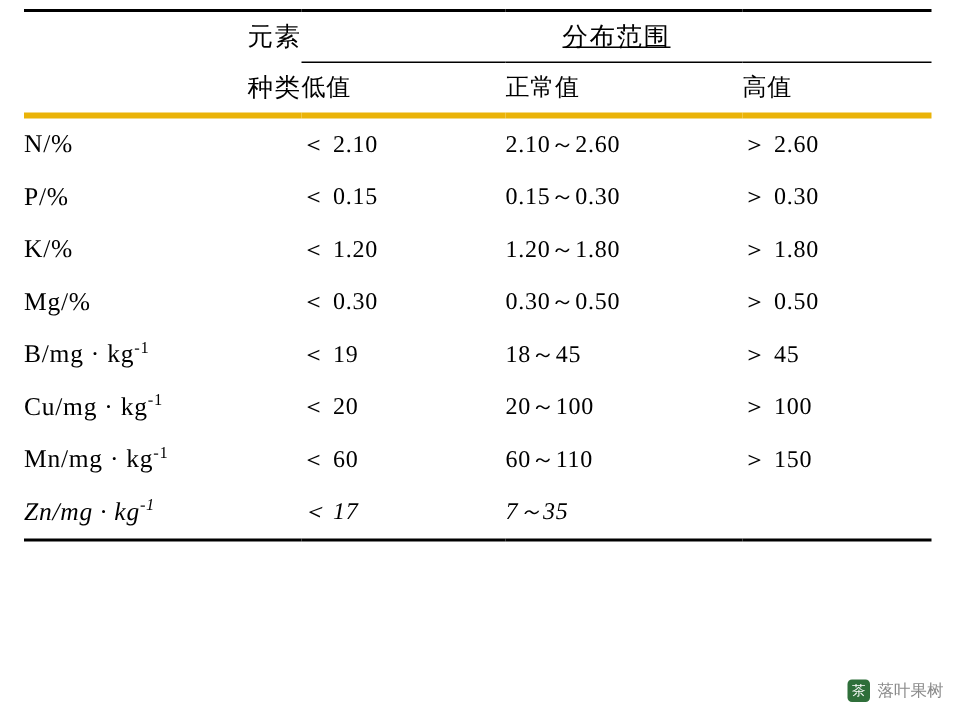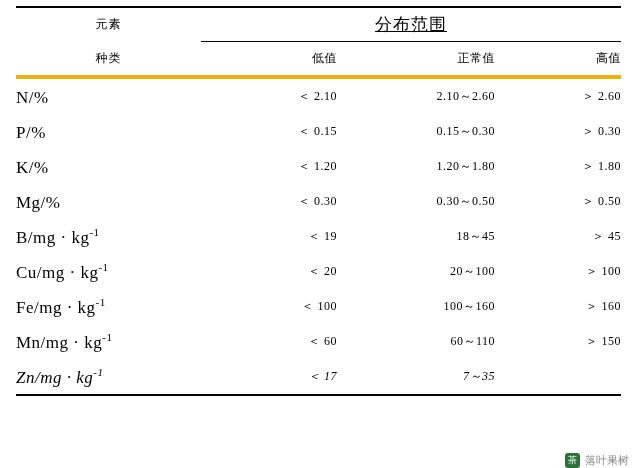--- a/index.html
+++ b/index.html
@@ -55,29 +55,29 @@
   .col-norm { width: 158px; }
   .col-high { width: 126px; }
 
   .cell-elem {
     text-align: left;
     padding-left: 10px;
     font-size: 17px;
     letter-spacing: 0.5px;
   }
   .cell-head-left {
-    text-align: center;
+    text-align: right;
     padding-left: 10px;
-    font-size: 12px;
+    font-size: 17px;
     letter-spacing: 1px;
     margin-top: 40px;
   }
   .cell-center {
-    text-align: right;
-    font-size: 12px;
+    text-align: left;
+    font-size: 16px;
     letter-spacing: 0.5px;
   }
   .cell-span-center {
     text-align: center;
     font-size: 17px;
     letter-spacing: 1px;
     text-decoration: underline;
   }
   .data-row td {
     height: 35px;
@@ -162,26 +162,20 @@
         <td class="cell-center">18～45</td>
         <td class="cell-center">＞ 45</td>
       </tr>
       <tr class="data-row">
         <td class="cell-elem"><span>Cu/mg · kg</span><span class="sup">-1</span></td>
         <td class="cell-center">＜ 20</td>
         <td class="cell-center">20～100</td>
         <td class="cell-center">＞ 100</td>
       </tr>
       <tr class="data-row">
-        <td class="cell-elem"><span>Fe/mg · kg</span><span class="sup">-1</span></td>
-        <td class="cell-center">＜ 100</td>
-        <td class="cell-center">100～160</td>
-        <td class="cell-center">＞ 160</td>
-      </tr>
-      <tr class="data-row">
         <td class="cell-elem"><span>Mn/mg · kg</span><span class="sup">-1</span></td>
         <td class="cell-center">＜ 60</td>
         <td class="cell-center">60～110</td>
         <td class="cell-center">＞ 150</td>
       </tr>
       <tr class="data-row rule-bottom">
         <td class="cell-elem"><span>Zn/mg · kg</span><span class="sup">-1</span></td>
         <td class="cell-center">＜ 17</td>
         <td class="cell-center">7～35</td>
         <td class="cell-center"></td>

